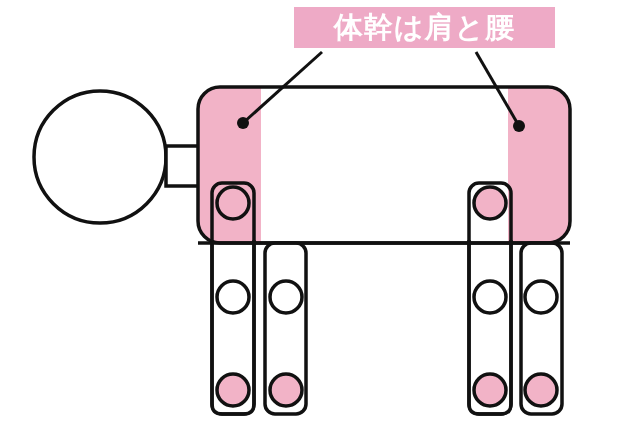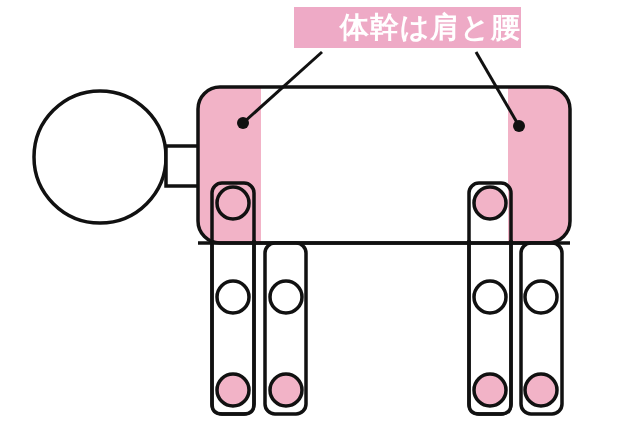--- a/index.html
+++ b/index.html
@@ -1,18 +1,18 @@
 <!DOCTYPE html>
 <html><head>
 <meta charset="utf-8">
 <style>
   html,body{margin:0;padding:0;background:#ffffff;}
   body{width:620px;height:424px;position:relative;overflow:hidden;font-family:"DejaVu Sans",sans-serif;}
-  #label{position:absolute;left:294px;top:7px;width:227px;height:41px;background:#eeaac6;color:#ffffff;
-    font-size:29px;line-height:41px;text-align:right;letter-spacing:1px;font-weight:bold;}
+  #label{position:absolute;left:294px;top:7px;width:261px;height:41px;background:#eeaac6;color:#ffffff;
+    font-size:29px;line-height:41px;text-align:center;letter-spacing:1px;font-weight:bold;}
   svg{position:absolute;left:0;top:0;}
 </style>
 </head>
 <body>
 
 <div id="label">体幹は肩と腰</div>
 
 <svg width="620" height="424" viewBox="0 0 620 424">
   <defs>
     <clipPath id="bodyClip">

